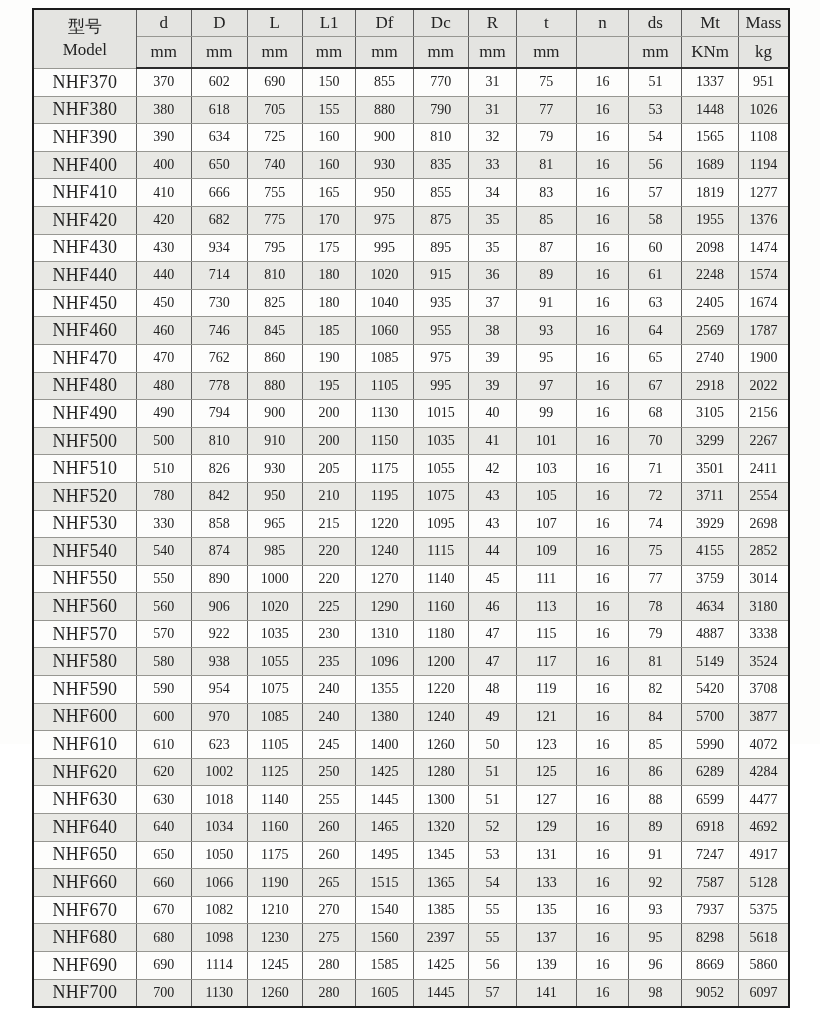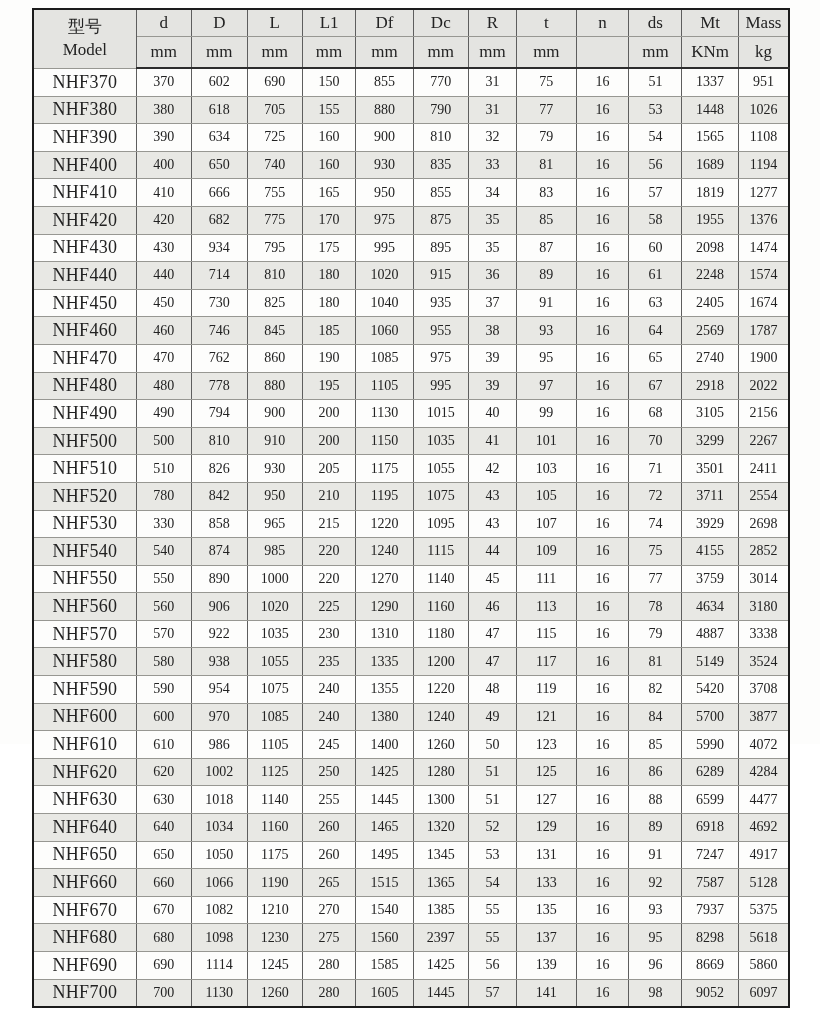--- a/index.html
+++ b/index.html
@@ -431,21 +431,21 @@
           <td>79</td>
           <td>4887</td>
           <td>3338</td>
         </tr>
         <tr class="shaded">
           <td class="model">NHF580</td>
           <td>580</td>
           <td>938</td>
           <td>1055</td>
           <td>235</td>
-          <td>1335</td>
+          <td>1096</td>
           <td>1200</td>
           <td>47</td>
           <td>117</td>
           <td>16</td>
           <td>81</td>
           <td>5149</td>
           <td>3524</td>
         </tr>
         <tr>
           <td class="model">NHF590</td>
@@ -473,21 +473,21 @@
           <td>49</td>
           <td>121</td>
           <td>16</td>
           <td>84</td>
           <td>5700</td>
           <td>3877</td>
         </tr>
         <tr>
           <td class="model">NHF610</td>
           <td>610</td>
-          <td>986</td>
+          <td>623</td>
           <td>1105</td>
           <td>245</td>
           <td>1400</td>
           <td>1260</td>
           <td>50</td>
           <td>123</td>
           <td>16</td>
           <td>85</td>
           <td>5990</td>
           <td>4072</td>

